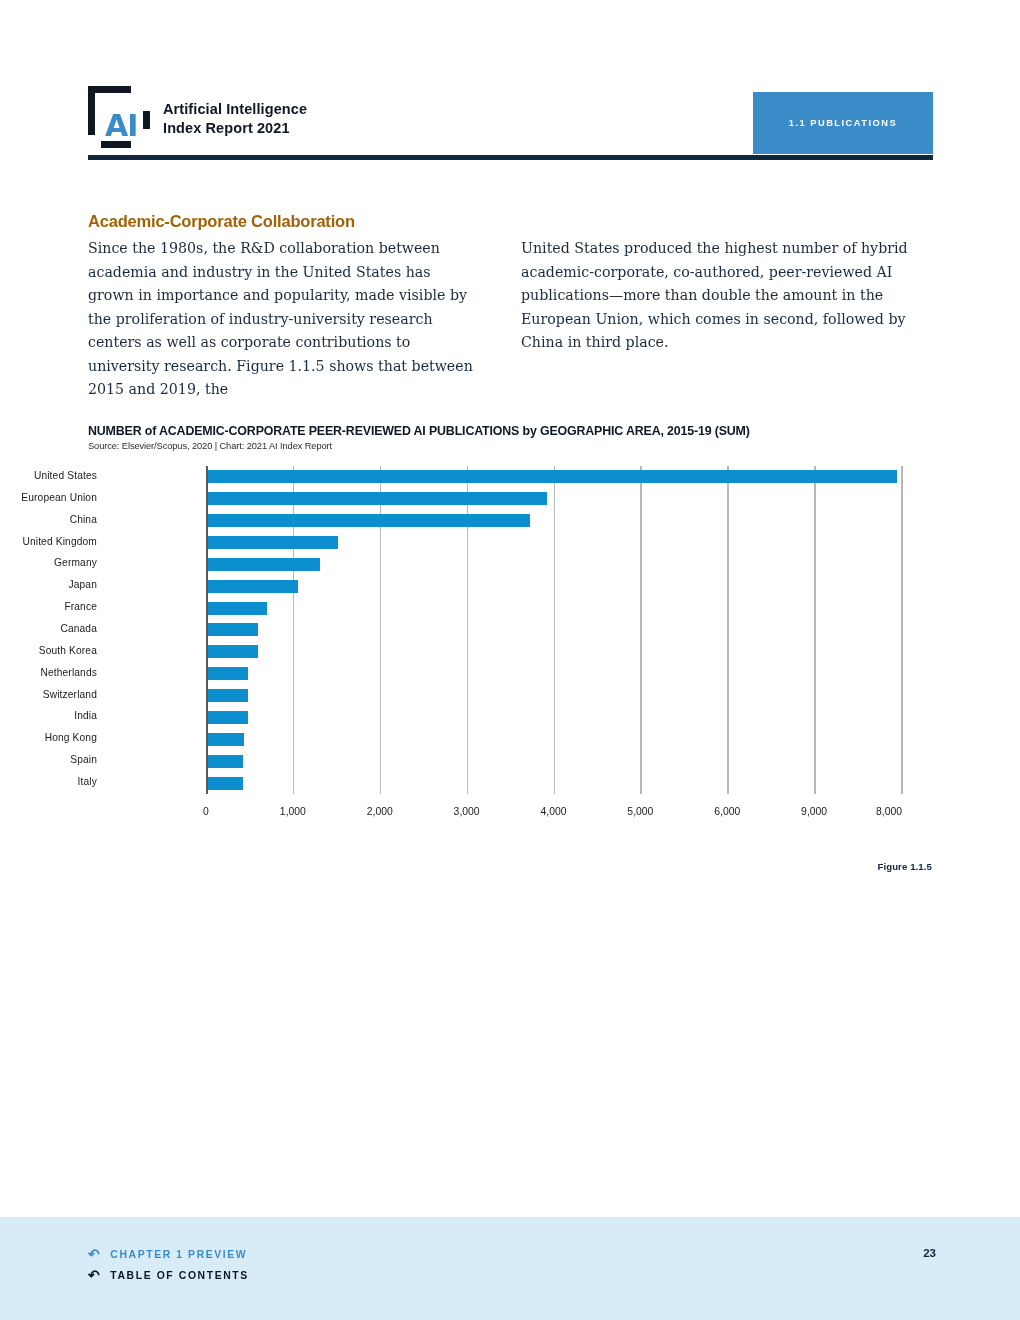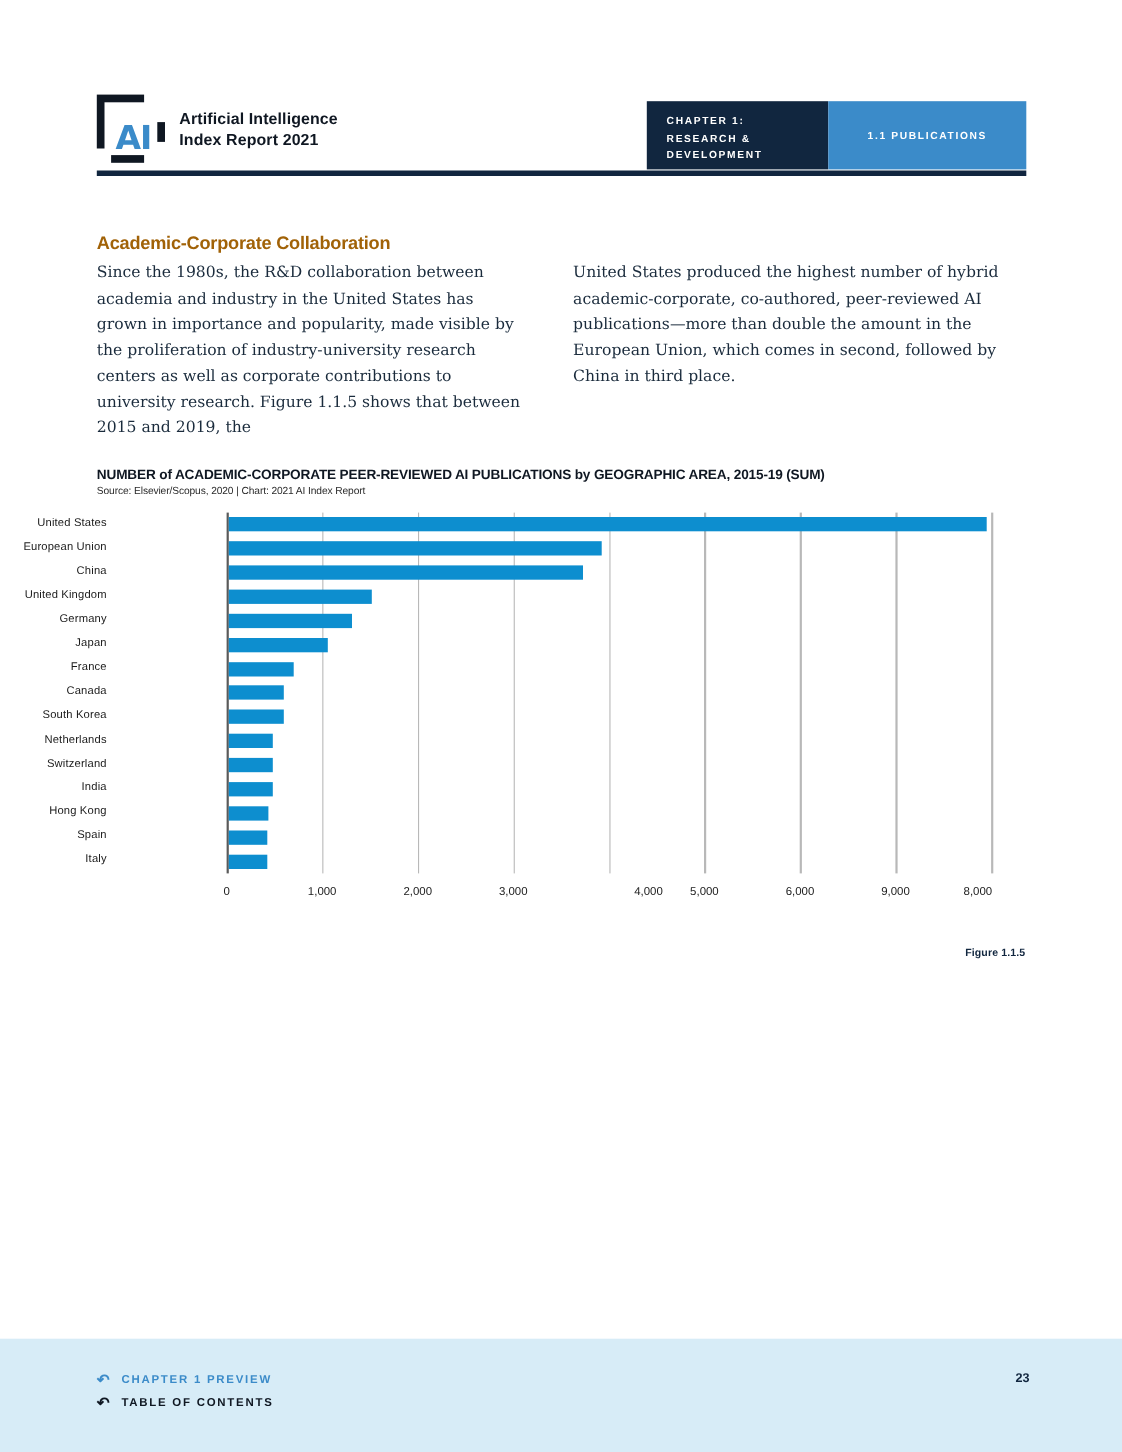--- a/index.html
+++ b/index.html
@@ -139,25 +139,20 @@
       <div class="logo-notch-br"></div>
       <div class="logo-notch-bl"></div>
       <div class="logo-ai">AI</div>
     </div>
     <div class="brand">
       <div class="brand-line">Artificial Intelligence</div>
       <div class="brand-line">Index Report 2021</div>
     </div>
     <div class="header-rule"></div>
 
-    <div class="chapter-block">
-      <div class="txt" style="white-space:pre-line;">CHAPTER 1:
-RESEARCH &amp;
-DEVELOPMENT</div>
-    </div>
     <div class="section-block">
       <div class="txt">1.1 PUBLICATIONS</div>
     </div>
   </div>
 
   <div class="subhead">Academic-Corporate Collaboration</div>
   <div class="col-left">
     <p class="para">Since the 1980s, the R&amp;D collaboration between academia and industry in the United States has grown in importance and popularity, made visible by the proliferation of industry-university research centers as well as corporate contributions to university research. Figure 1.1.5 shows that between 2015 and 2019, the</p>
   </div>
   <div class="col-right">
@@ -242,21 +237,21 @@
           <div class="cat-label" style="top: 244.467px;">India</div>
           <div class="cat-label" style="top: 266.333px;">Hong Kong</div>
           <div class="cat-label" style="top: 288.2px;">Spain</div>
           <div class="cat-label" style="top: 310.067px;">Italy</div>
         </div>
       <div id="xticks">
           <div class="xtick" style="left: 0px;">0</div>
           <div class="xtick" style="left: 86.875px;">1,000</div>
           <div class="xtick" style="left: 173.75px;">2,000</div>
           <div class="xtick" style="left: 260.625px;">3,000</div>
-          <div class="xtick" style="left: 347.5px; margin-left: 36px;">4,000</div>
+          <div class="xtick" style="left: 347.5px;">4,000</div>
           <div class="xtick" style="left: 434.375px;">5,000</div>
           <div class="xtick" style="left: 521.25px;">6,000</div>
           <div class="xtick" style="left: 608.125px;">9,000</div>
           <div class="xtick" style="left: 683px;">8,000</div>
         </div>
     </div>
   </div>
 
   <div class="fig-caption">Figure 1.1.5</div>
 

